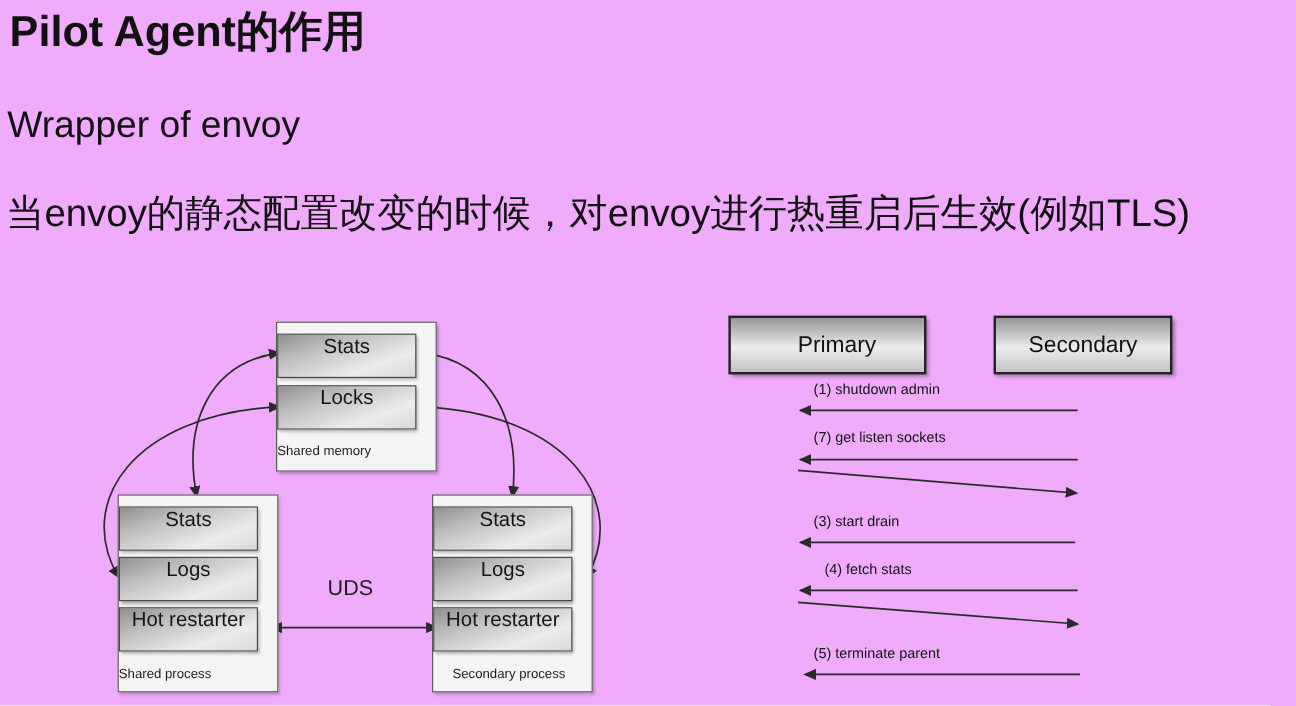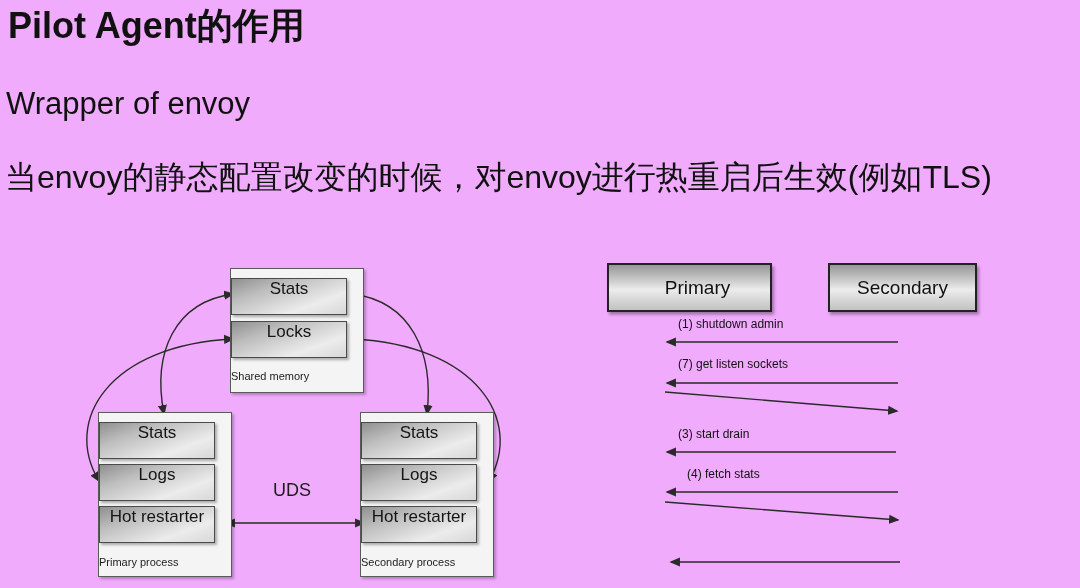--- a/index.html
+++ b/index.html
@@ -83,43 +83,44 @@
   <div class="group" style="left:98px;top:412px;width:132px;height:163px;">
     <div class="chip" style="top:9px;">
       <span>Stats</span>
     </div>
     <div class="chip" style="top:51px;">
       <span>Logs</span>
     </div>
     <div class="chip" style="top:93px;">
       <span>Hot restarter</span>
     </div>
-    <div class="group-label" style="bottom:8px;">Primary process</div>
+    <div class="group-label" style="bottom:8px;">Shared process</div>
   </div>
 
   <div class="group" style="left:360px;top:412px;width:132px;height:163px;">
     <div class="chip" style="top:9px;">
       <span>Stats</span>
     </div>
     <div class="chip" style="top:51px;">
       <span>Logs</span>
     </div>
     <div class="chip" style="top:93px;">
       <span>Hot restarter</span>
     </div>
-    <div class="group-label" style="bottom:8px;">Secondary process</div>
+    <div class="group-label" style="bottom:8px;margin-left:16px;">Secondary process</div>
   </div>
 
   <div class="uds-label">UDS</div>
 
   <div class="actor" style="left:607px;top:263px;padding-left:16px;">
     <span>Primary</span>
   </div>
   <div class="actor" style="left:828px;top:263px;align-items:center;">
     <span>Secondary</span>
   </div>
 
   <div class="msg-label" style="left:678px;top:317px;">(1) shutdown admin</div>
   <div class="msg-label" style="left:678px;top:357px;">(7) get listen sockets</div>
   <div class="msg-label" style="left:678px;top:427px;">(3) start drain</div>
   <div class="msg-label" style="left:664px;top:467px;margin-left:23px;">(4) fetch stats</div>
+  <div class="msg-label" style="left:678px;top:537px;">(5) terminate parent</div>
 
 </div>
 
 </body></html>

